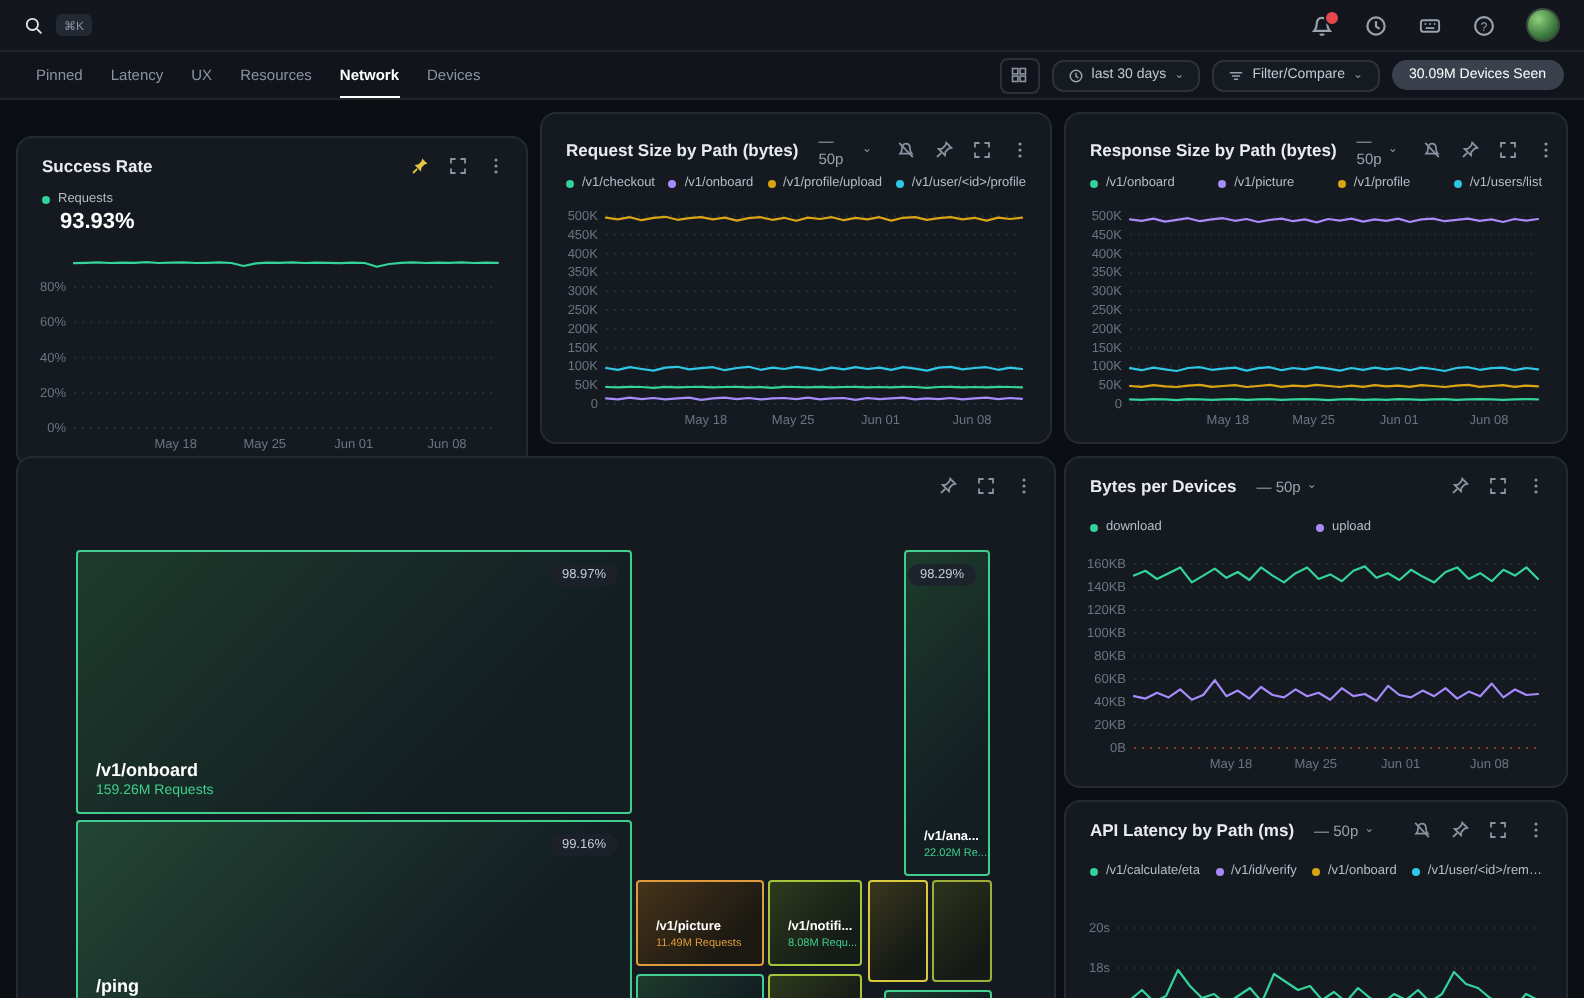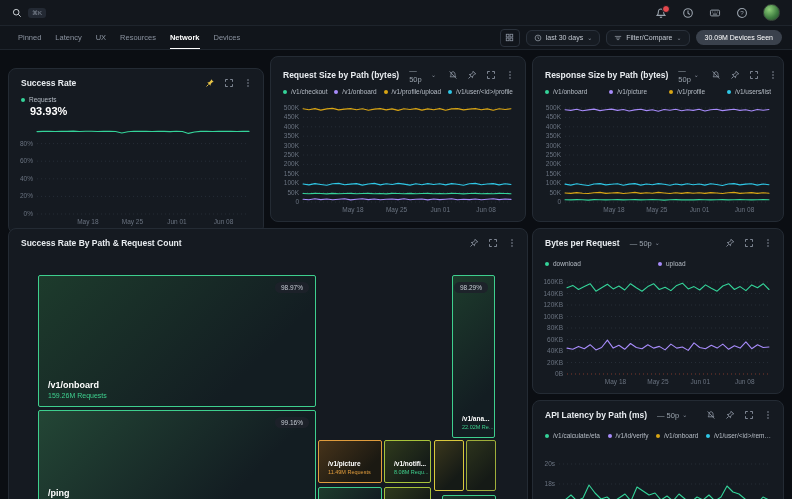--- a/index.html
+++ b/index.html
@@ -395,21 +395,20 @@
         <text x="207.52" y="109" text-anchor="middle" fill="#6a7380" font-size="6.5">Jun 08</text>
         <polyline points="28.0,6.7 33.8,7.4 39.7,6.3 45.5,7.8 51.3,6.9 57.1,6.1 63.0,7.6 68.8,6.7 74.6,6.1 80.5,7.4 86.3,6.5 92.1,8.0 97.9,6.9 103.8,6.3 109.6,7.6 115.4,6.7 121.3,8.2 127.1,6.5 132.9,7.3 138.7,6.3 144.6,7.8 150.4,6.7 156.2,7.4 162.1,6.3 167.9,8.0 173.7,6.7 179.5,6.3 185.4,7.6 191.2,6.9 197.0,6.3 202.9,7.4 208.7,6.7 214.5,8.0 220.3,6.5 226.2,7.3 232.0,6.5" fill="none" stroke="#a78bfa" stroke-width="1.1" stroke-linejoin="round" stroke-linecap="round"></polyline>
         <polyline points="28.0,81.1 33.8,82.1 39.7,80.8 45.5,81.7 51.3,82.5 57.1,81.0 63.0,80.6 68.8,81.9 74.6,81.3 80.5,80.8 86.3,82.3 92.1,81.1 97.9,80.6 103.8,82.1 109.6,81.0 115.4,81.7 121.3,80.6 127.1,81.3 132.9,82.3 138.7,81.0 144.6,81.9 150.4,80.8 156.2,81.7 162.1,81.0 167.9,82.1 173.7,80.8 179.5,81.5 185.4,82.5 191.2,81.0 197.0,80.6 202.9,81.9 208.7,81.1 214.5,80.8 220.3,82.1 226.2,81.0 232.0,81.7" fill="none" stroke="#2fc7e6" stroke-width="1.1" stroke-linejoin="round" stroke-linecap="round"></polyline>
         <polyline points="28.0,90.0 33.8,90.4 39.7,89.6 45.5,90.2 51.3,90.5 57.1,89.8 63.0,89.4 68.8,90.4 74.6,90.0 80.5,89.6 86.3,90.5 92.1,90.0 97.9,89.4 103.8,90.4 109.6,89.8 115.4,90.2 121.3,89.4 127.1,90.0 132.9,90.5 138.7,89.8 144.6,90.4 150.4,89.6 156.2,90.2 162.1,89.8 167.9,90.4 173.7,89.6 179.5,90.0 185.4,90.5 191.2,89.8 197.0,89.4 202.9,90.4 208.7,90.0 214.5,89.6 220.3,90.4 226.2,89.8 232.0,90.2" fill="none" stroke="#d9a514" stroke-width="1.1" stroke-linejoin="round" stroke-linecap="round"></polyline>
         <polyline points="28.0,96.7 33.8,96.9 39.7,96.6 45.5,96.7 51.3,97.1 57.1,96.6 63.0,96.7 68.8,96.9 74.6,96.7 80.5,96.6 86.3,96.9 92.1,96.7 97.9,96.6 103.8,96.9 109.6,96.7 115.4,96.6 121.3,96.7 127.1,97.1 132.9,96.7 138.7,96.6 144.6,96.9 150.4,96.7 156.2,96.9 162.1,96.6 167.9,96.7 173.7,96.9 179.5,96.7 185.4,96.6 191.2,96.9 197.0,96.7 202.9,96.6 208.7,96.7 214.5,96.9 220.3,96.7 226.2,96.6 232.0,96.7" fill="none" stroke="#34d399" stroke-width="1.1" stroke-linejoin="round" stroke-linecap="round"></polyline>
       </svg></div>
 </div>
 
 <div class="panel p-treemap">
   <div class="phead">
-    <span class="ptitle">Success Rate By Path &amp; Request Count</span>
     <span class="spacer"></span>
     <span class="picons">
         <span class="icon">
           <svg viewBox="0 0 10 10" fill="none" stroke="currentColor" stroke-width="0.9">
             <path d="M6.1 1.3 8.7 3.9 7.3 4.3 5.7 5.9 5.5 7.7 2.3 4.5 4.1 4.3 5.7 2.7Z"></path>
             <line x1="3.6" y1="6.4" x2="1.5" y2="8.5"></line>
           </svg>
         </span>
         <span class="icon">
           <svg viewBox="0 0 10 10" fill="none" stroke="currentColor" stroke-width="0.9">
@@ -461,21 +460,21 @@
       <div class="tm-cell sm" style="left: 425px; top: 211px; width: 30px; height: 51px; border-color: rgb(217, 201, 60); background: linear-gradient(135deg, rgb(58, 55, 28) 0%, rgb(21, 26, 22) 75%);"></div>
       <div class="tm-cell sm" style="left: 457px; top: 211px; width: 30px; height: 51px; border-color: rgb(159, 174, 58); background: linear-gradient(135deg, rgb(44, 51, 28) 0%, rgb(21, 26, 22) 75%);"></div>
       <div class="tm-cell sm" style="left: 309px; top: 258px; width: 64px; height: 34px; border-color: rgb(62, 207, 142); background: linear-gradient(135deg, rgb(29, 59, 44) 0%, rgb(19, 29, 34) 75%);"></div>
       <div class="tm-cell sm" style="left: 375px; top: 258px; width: 47px; height: 34px; border-color: rgb(168, 196, 58); background: linear-gradient(135deg, rgb(47, 58, 28) 0%, rgb(21, 26, 22) 75%);"></div>
       <div class="tm-cell sm" style="left: 433px; top: 266px; width: 54px; height: 28px; border-color: rgb(62, 207, 142); background: linear-gradient(135deg, rgb(29, 59, 44) 0%, rgb(19, 29, 34) 75%);"></div>
     </div>
 </div>
 
 <div class="panel p-bytes">
   <div class="phead">
-    <span class="ptitle">Bytes per Request</span>
+    <span class="ptitle">Bytes per Devices</span>
     <span class="pctl">
       <span>— 50p</span>
       <span class="chev">⌄</span>
     </span>
     <span class="spacer"></span>
     <span class="picons">
         <span class="icon">
           <svg viewBox="0 0 10 10" fill="none" stroke="currentColor" stroke-width="0.9">
             <path d="M6.1 1.3 8.7 3.9 7.3 4.3 5.7 5.9 5.5 7.7 2.3 4.5 4.1 4.3 5.7 2.7Z"></path>
             <line x1="3.6" y1="6.4" x2="1.5" y2="8.5"></line>

